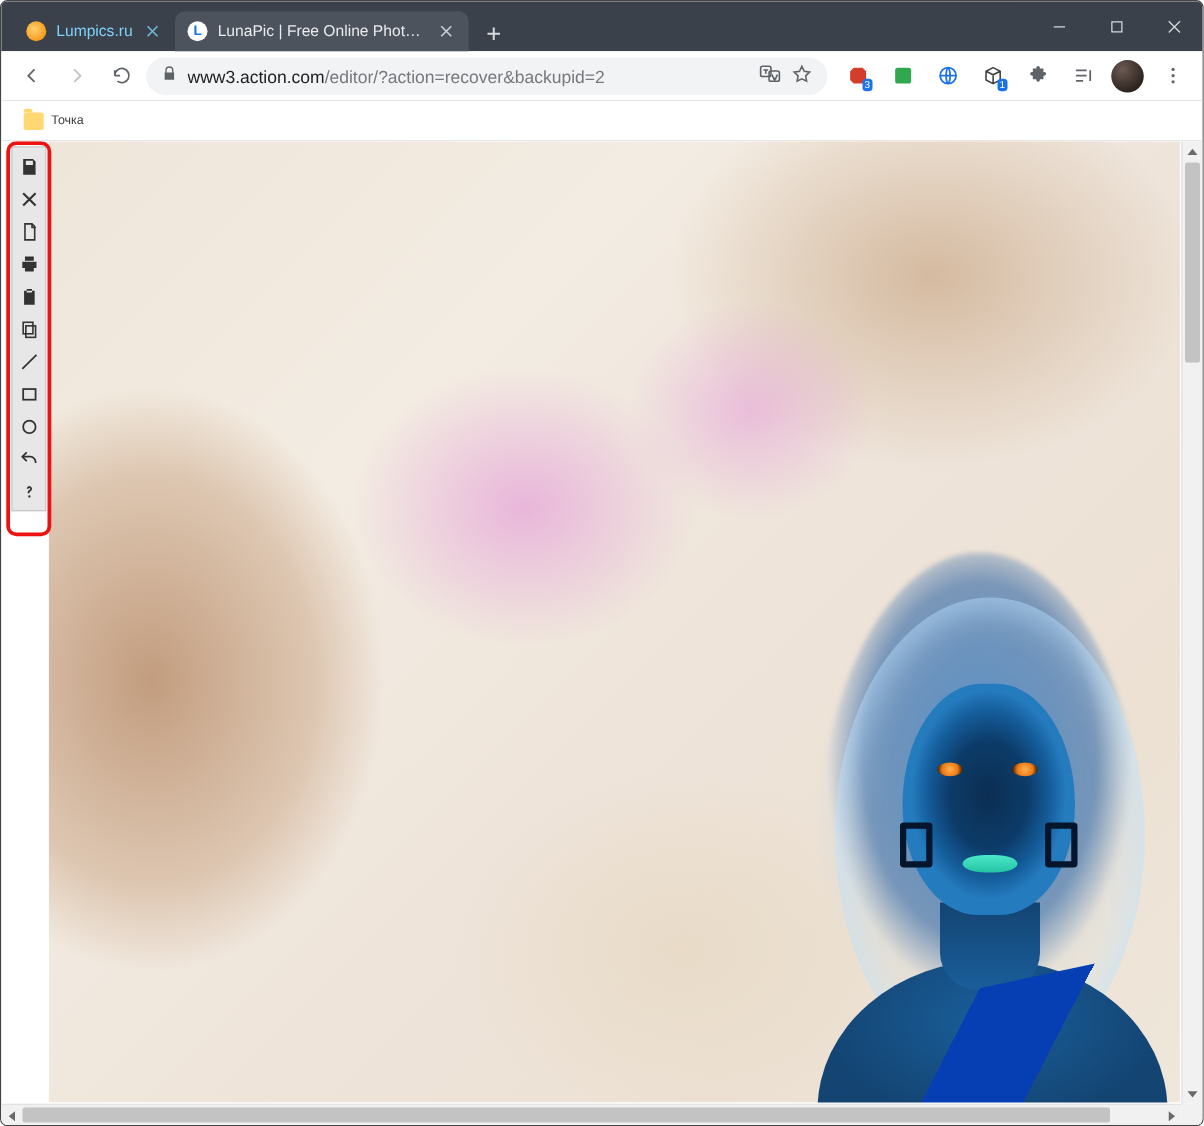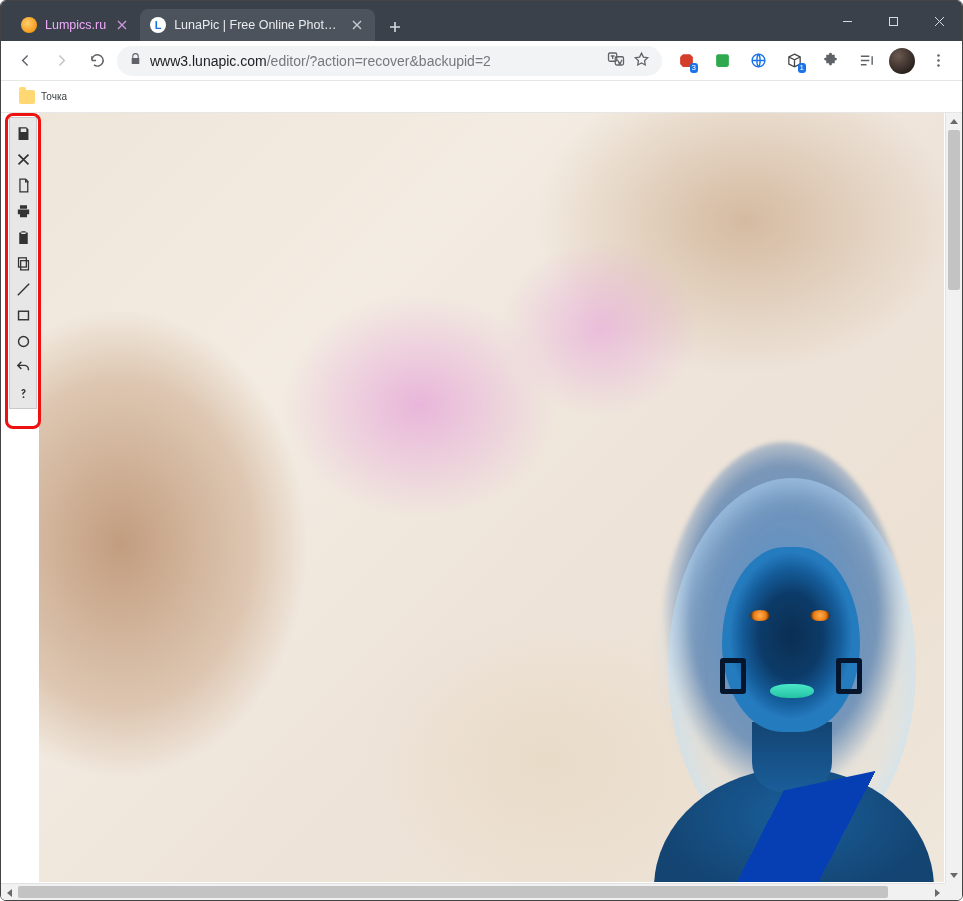--- a/index.html
+++ b/index.html
@@ -2,21 +2,21 @@
 <html><head>
 <meta charset="utf-8">
 <style>
   * { box-sizing: border-box; margin: 0; padding: 0; }
   html, body { width: 963px; height: 901px; font-family: "Segoe UI", Arial, sans-serif; overflow: hidden; background: #fff; }
   .window { width: 963px; height: 901px; display: flex; flex-direction: column; background: #fff; border: 1px solid #444; border-radius: 6px; overflow: hidden; }
 
   
   .titlebar { height: 40px; background: #3b414a; display: flex; align-items: stretch; color: #c7cbd1; }
   .tabs { display: flex; align-items: flex-end; padding-left: 10px; flex: 1; height: 100%; }
-  .tab { display: flex; align-items: center; gap: 8px; height: 32px; padding: 0 10px; border-radius: 8px 8px 0 0; max-width: 235px; font-size: 12.5px; color: #f0abfc; position: relative; margin-top: 8px; }
+  .tab { display: flex; align-items: center; gap: 8px; height: 32px; padding: 0 10px; border-radius: 8px 8px 0 0; max-width: 235px; font-size: 12.5px; color: #7dd3fc; position: relative; margin-top: 8px; }
   .tab.active { background: #4c535d; color: #e9ebee; }
   .tab .favicon { width: 16px; height: 16px; border-radius: 50%; display: inline-flex; align-items: center; justify-content: center; flex-shrink: 0; }
   .fav-orange { background: radial-gradient(circle at 40% 40%, #ffcf6e, #f59c1b 70%); }
   .fav-blue { background: #fff; color: #1a73e8; font-weight: bold; font-size: 11px; border-radius: 3px; }
   .tab .tab-title { white-space: nowrap; overflow: hidden; text-overflow: ellipsis; flex: 1; }
   .tab .tab-close { width: 16px; height: 16px; display: flex; align-items: center; justify-content: center; opacity: .8; }
   .tab .tab-close svg { width: 10px; height: 10px; }
   .newtab { width: 28px; height: 28px; display: flex; align-items: center; justify-content: center; margin: 8px 0 0 6px; border-radius: 50%; color: #d7dadf; }
   .win-controls { display: flex; }
   .win-btn { width: 46px; height: 40px; display: flex; align-items: center; justify-content: center; color: #d7dadf; }
@@ -180,21 +180,21 @@
         </svg>
       </div>
 
     <div class="omnibox">
       <span class="lock">
         <svg width="13" height="14" viewBox="0 0 24 24" fill="currentColor">
             <path d="M6 10V7a6 6 0 0 1 12 0v3h1v11H5V10h1zm2 0h8V7a4 4 0 0 0-8 0v3z"></path>
           </svg>
       </span>
       <span class="url">
-        <span>www3.lunapic.com</span><span class="dim">/editor/?action=recover&amp;backupid=2</span>
+        <span>www3.action.com</span><span class="dim">/editor/?action=recover&amp;backupid=2</span>
       </span>
       <span class="right-icons">
         <span><svg width="18" height="18" viewBox="0 0 24 24" fill="none" stroke="currentColor" stroke-width="1.7">
               <rect x="2" y="4" width="11" height="11" rx="2"></rect>
               <rect x="11" y="9" width="11" height="11" rx="2"></rect>
               <path d="M5 8h5M7.5 8v4M14 13l3 6 3-6M15 17h4"></path>
             </svg></span>
         <span><svg width="17" height="17" viewBox="0 0 24 24" fill="none" stroke="currentColor" stroke-width="1.8">
               <path d="M12 3l2.7 5.6 6 .9-4.4 4.2 1 6L12 17l-5.3 2.7 1-6L3.3 9.5l6-.9L12 3z"></path>
             </svg></span>

